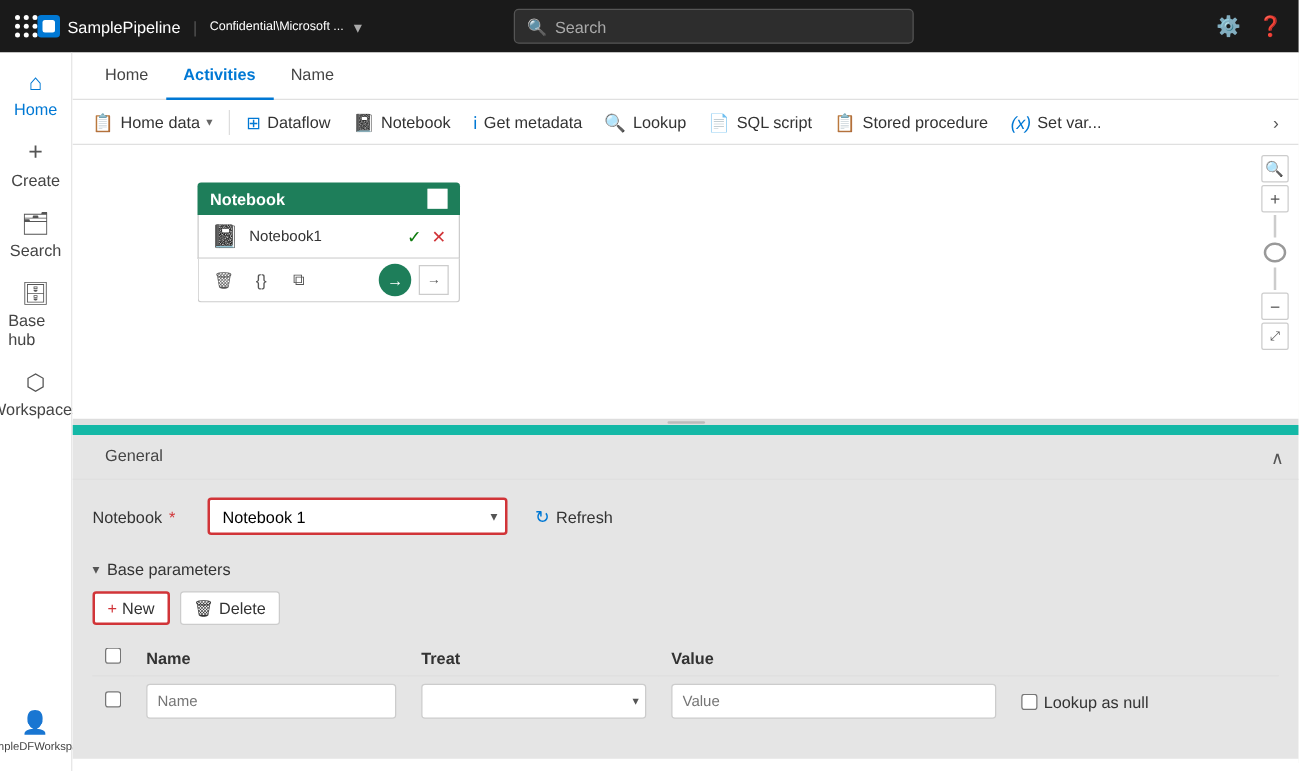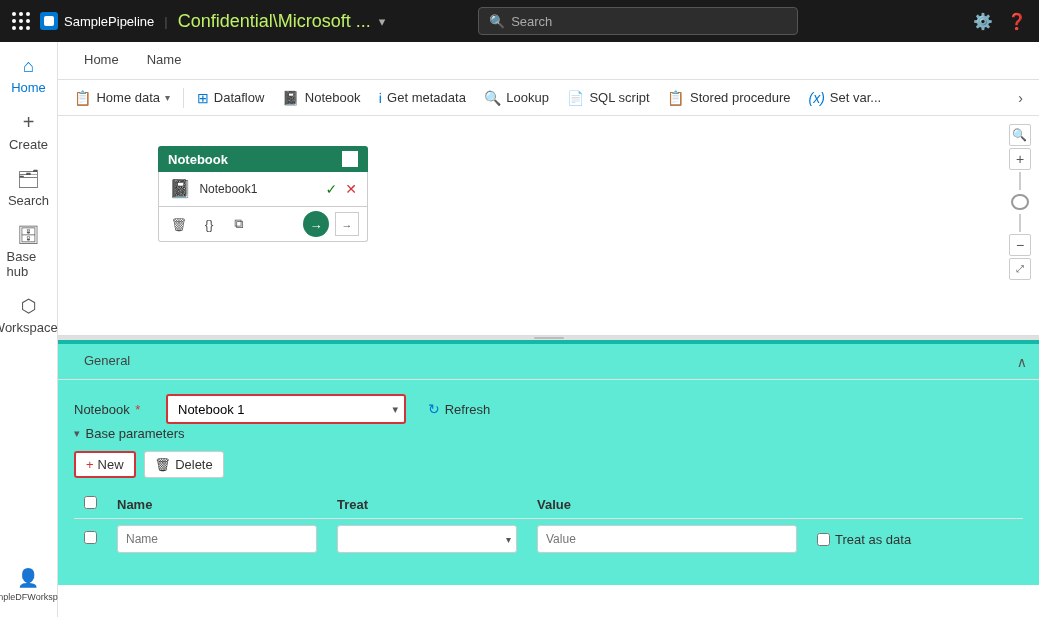--- a/index.html
+++ b/index.html
@@ -5,31 +5,30 @@
     * { box-sizing: border-box; margin: 0; padding: 0; font-family: 'Segoe UI', sans-serif; font-size: 13px; }
     body { background: #f3f2f1; overflow: hidden; }
 
     
     .topbar {
       background: #1a1a1a;
       height: 42px;
       display: flex;
       align-items: center;
       padding: 0 12px;
-      gap: 10px;
       color: #fff;
     }
     .topbar-dots { display: flex; flex-direction: column; gap: 3px; cursor: pointer; }
     .topbar-dots span { display: flex; gap: 3px; }
     .topbar-dots i { width: 4px; height: 4px; background: #fff; border-radius: 50%; display: block; }
     .topbar-pipeline { display: flex; align-items: center; gap: 6px; font-size: 13px; color: #fff; }
     .topbar-pipeline .pipe-icon { width: 18px; height: 18px; background: #0078d4; border-radius: 3px; display: flex; align-items: center; justify-content: center; }
     .topbar-pipeline .pipe-icon svg { fill: #fff; }
     .topbar-divider { color: #555; margin: 0 4px; }
-    .topbar-workspace { color: #bef264; font-size: 18px; }
+    .topbar-workspace { color: #ffffff; font-size: 10px; }
     .topbar-chevron { color: #aaa; margin-left: 2px; }
     .search-bar {
       flex: 1;
       max-width: 320px;
       margin: 0 auto;
       background: #2d2d2d;
       border: 1px solid #555;
       border-radius: 4px;
       display: flex;
       align-items: center;
@@ -273,22 +272,22 @@
       display: flex;
       align-items: center;
       justify-content: center;
       cursor: pointer;
       font-size: 10px;
       color: #555;
     }
 
     
     .bottom-panel {
-      background: #5eead4;
-      border-top: 4px solid #14b8a6;
+      background: #e5e5e5;
+      border-top: 8px solid #14b8a6;
       flex-shrink: 0;
     }
     .bottom-tabs {
       display: flex;
       align-items: center;
       padding: 0 12px;
       border-bottom: 1px solid #e0e0e0;
       height: 36px;
       gap: 0;
     }
@@ -301,21 +300,21 @@
       font-size: 13px;
       color: #444;
       border-bottom: 2px solid transparent;
     }
     .bottom-tab.active { color: #d13438; border-bottom-color: #d13438; font-weight: 500; }
     .bottom-collapse { margin-left: auto; cursor: pointer; color: #555; font-size: 14px; }
 
     
     .settings-panel { padding: 14px 16px; }
     
-    .form-row { display: flex; align-items: center; gap: 12px; margin-bottom: 2px; }
+    .form-row { display: flex; align-items: center; gap: 12px; margin-bottom: 20px; }
     .form-label { font-size: 13px; color: #333; font-weight: 500; min-width: 80px; }
     .form-label .required { color: #d13438; margin-left: 2px; }
     
     .select-wrapper {
       position: relative;
       display: flex;
       align-items: center;
     }
     .select-field {
       width: 240px;
@@ -514,20 +513,23 @@
       <span class="si-icon">👤</span>
       <span style="font-size:9px;text-align:center;line-height:1.2;">SampleDFWorkspace</span>
     </div>
   </div>
 
   <div class="content-area">
 
     <div class="nav-tabs">
       <div class="nav-tab">
         <span>Home</span>
+      </div>
+      <div class="nav-tab active">
+        <span>Activities</span>
       </div>
       <div class="nav-tab">
         <span>Name</span>
       </div>
     </div>
 
     <div class="toolbar">
       <div class="toolbar-item">
         <span class="toolbar-icon" style="color:#0078d4;">📋</span>
         <span>Home data</span>
@@ -687,21 +689,21 @@
                     </select>
                     <span class="table-select-chevron">▾</span>
                   </div>
                 </td>
                 <td class="col-value">
                   <input type="text" class="table-input" placeholder="Value" style="">
                 </td>
                 <td>
                   <label class="treat-null">
                     <input type="checkbox" style="">
-                    <span>Treat as data</span>
+                    <span>Lookup as null</span>
                   </label>
                 </td>
               </tr>
             </tbody>
           </table>
         </div>
       </div>
     </div>
 
   </div>

